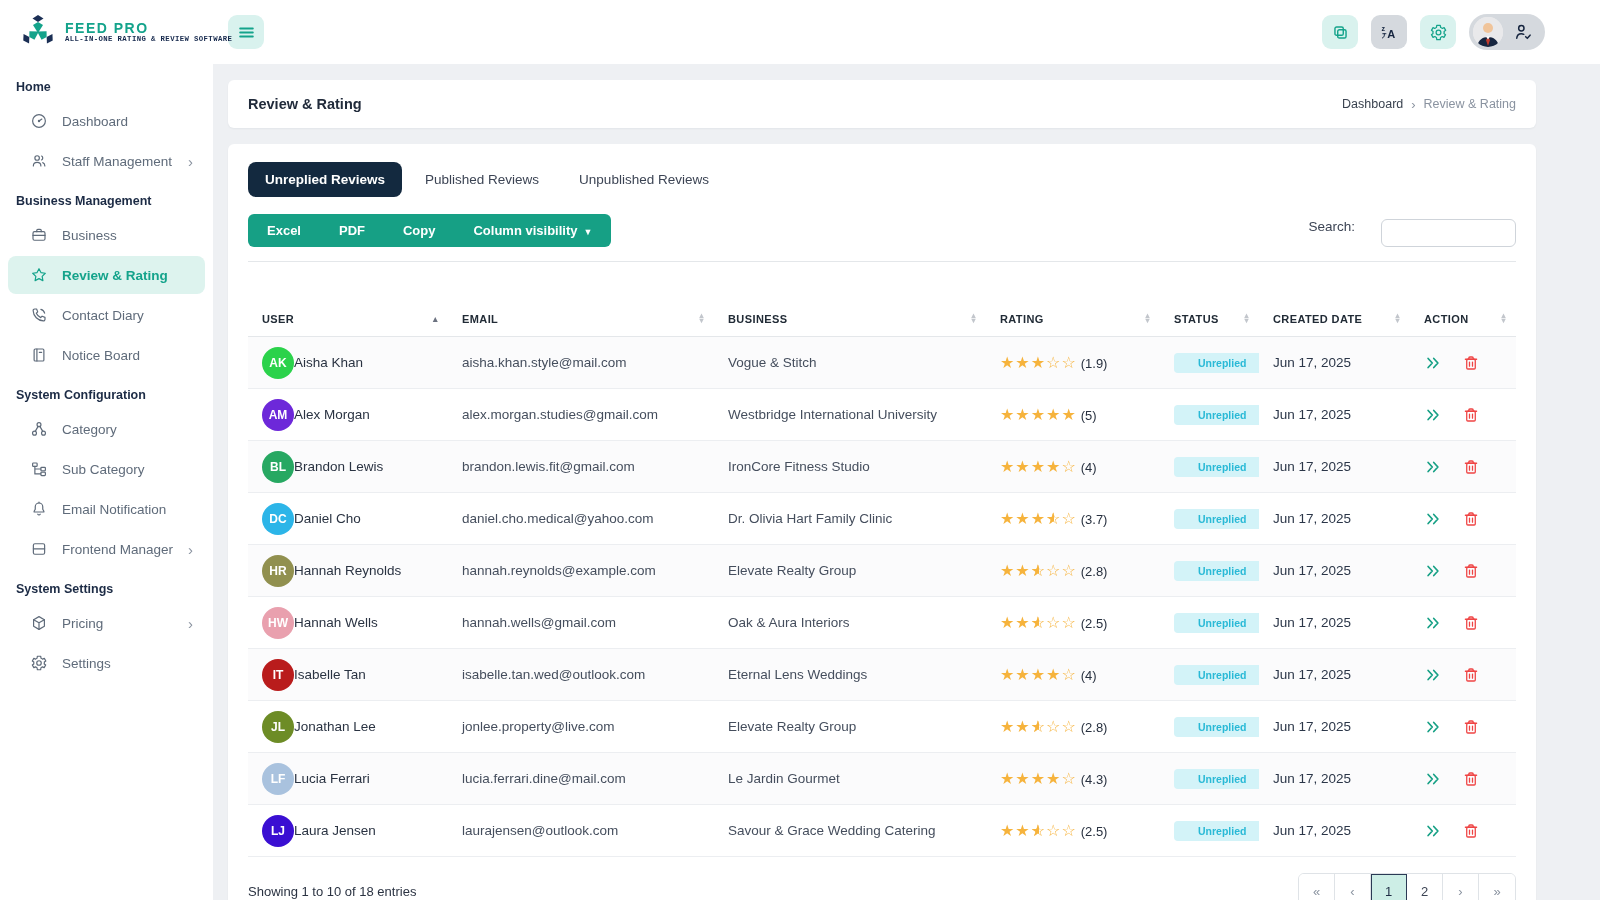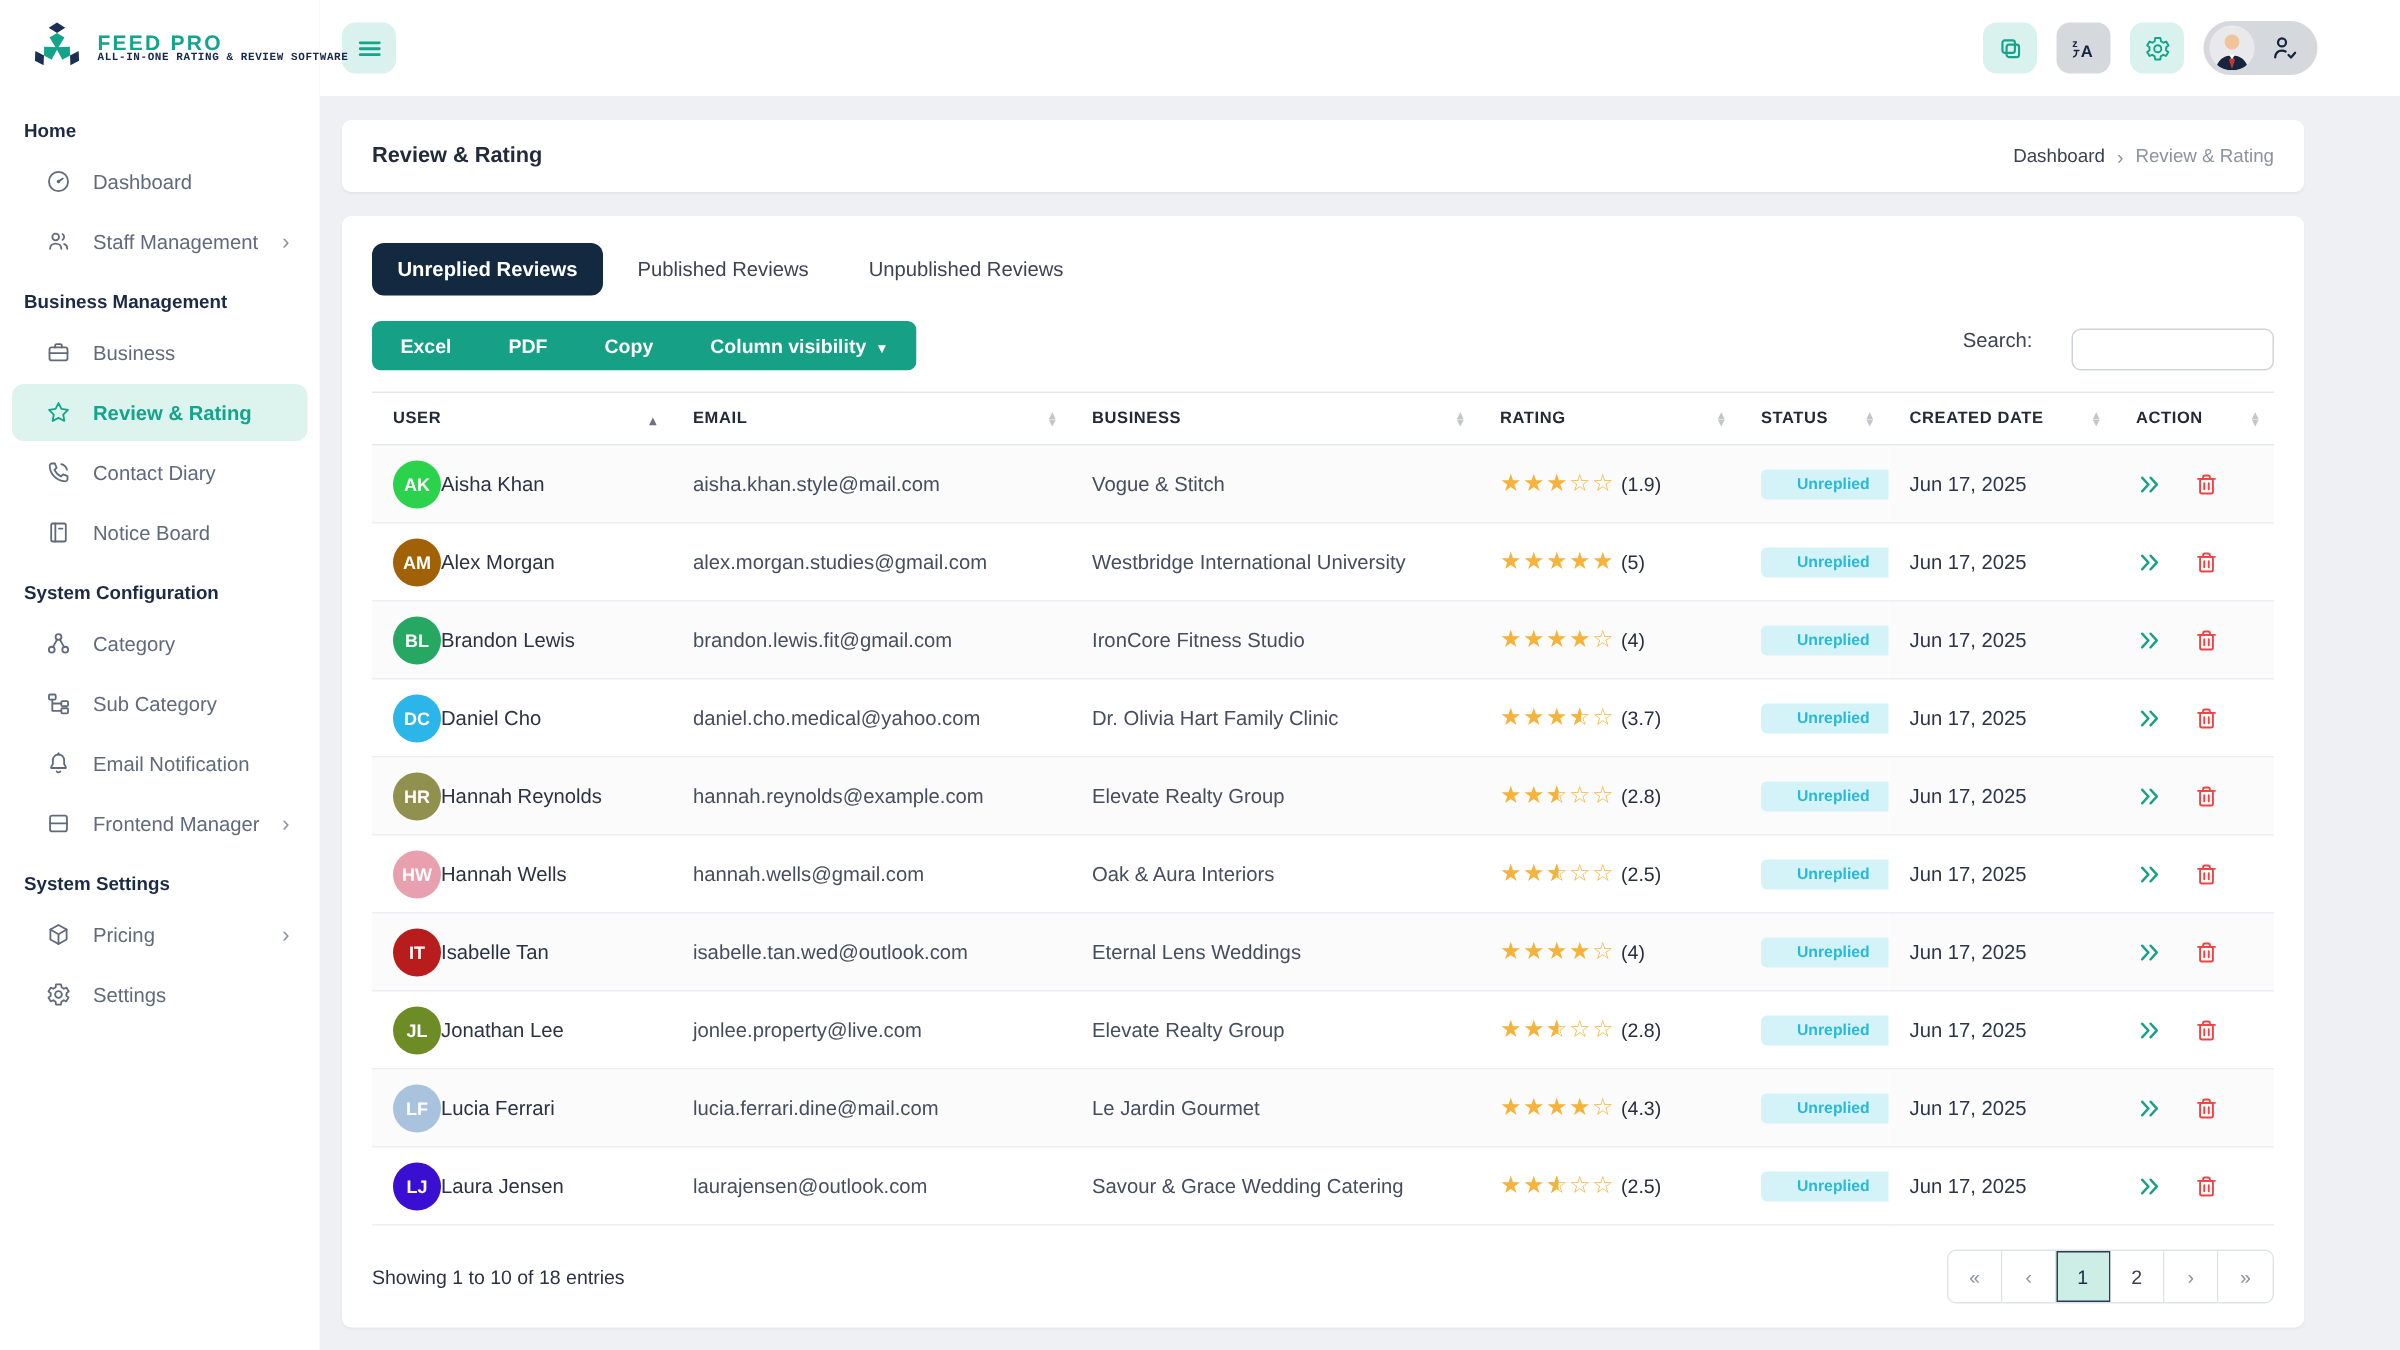--- a/index.html
+++ b/index.html
@@ -50,21 +50,21 @@
   .btn-group { display:flex; border-radius:6px; overflow:hidden; }
   .btn-green { border:none; background:#16a085; color:#fff; font-weight:bold; font-size:13px; padding:9px 19px; cursor:pointer; font-family:inherit; }
   .btn-green .caret { font-size:9px; margin-left:6px; }
   .search-wrap { display:flex; gap:26px; font-size:13.5px; color:#3c4454; }
   .search-input { width:135px; height:28px; border:1px solid #cfd4da; border-radius:6px; padding:0 8px; font-size:13px; outline:none; }
 
   
   table { margin-top:14px; width:100%; border-collapse:collapse; table-layout:fixed; }
   thead tr { border-top:1px solid #e4e7ea; border-bottom:1px solid #e4e7ea; }
   th { text-align:left; font-size:11px; letter-spacing:.4px; color:#212b36; padding:11px 8px 11px 14px; cursor:pointer; }
-  th .th-inner { display:flex; align-items:flex-end; justify-content:space-between; }
+  th .th-inner { display:flex; align-items:center; justify-content:space-between;margin-top:40px; }
   .sort-stack { display:flex; flex-direction:column; line-height:.6; font-size:8px; color:#c2c6cc; margin-right:2px; }
   .sort-asc { color:#6b7280; font-size:9px; margin-right:2px; }
   tbody tr { border-bottom:1px solid #eceef1; height:52px; }
   tbody tr:nth-child(odd) { background:#fbfbfc; }
   td { font-size:13.5px; color:#454e5d; padding:0 8px 0 14px; overflow:hidden; white-space:nowrap; }
   .user-cell { display:flex; align-items:center; gap:0; }
   .avatar { width:32px; height:32px; border-radius:50%; color:#fff; font-size:12px; font-weight:bold; display:flex; align-items:center; justify-content:center; flex:0 0 auto; }
   .user-name { color:#2a3342; }
   .stars { display:inline-flex; align-items:center; gap:1px; color:#f6b33c; font-size:16px; line-height:1; }
   .star-half { position:relative; display:inline-block; }
@@ -397,21 +397,21 @@
                     <rect x="6.3" y="7" width="11.4" height="13" rx="1.5"></rect>
                     <path d="M10 10.8v5.4M14 10.8v5.4"></path>
                   </svg>
                 </button>
               </span>
             </td>
           </tr>
           <tr>
             <td>
               <span class="user-cell">
-                <span class="avatar" style="background:#a16207">AM</span>
+                <span class="avatar" style="background:#6d28d9">AM</span>
                 <span class="user-name">Alex Morgan</span>
               </span>
             </td>
             <td>alex.morgan.studies@gmail.com</td>
             <td>Westbridge International University</td>
             <td><span class="stars">
                 <span>★</span>
                 <span>★</span>
                 <span>★</span>
                 <span>★</span>

